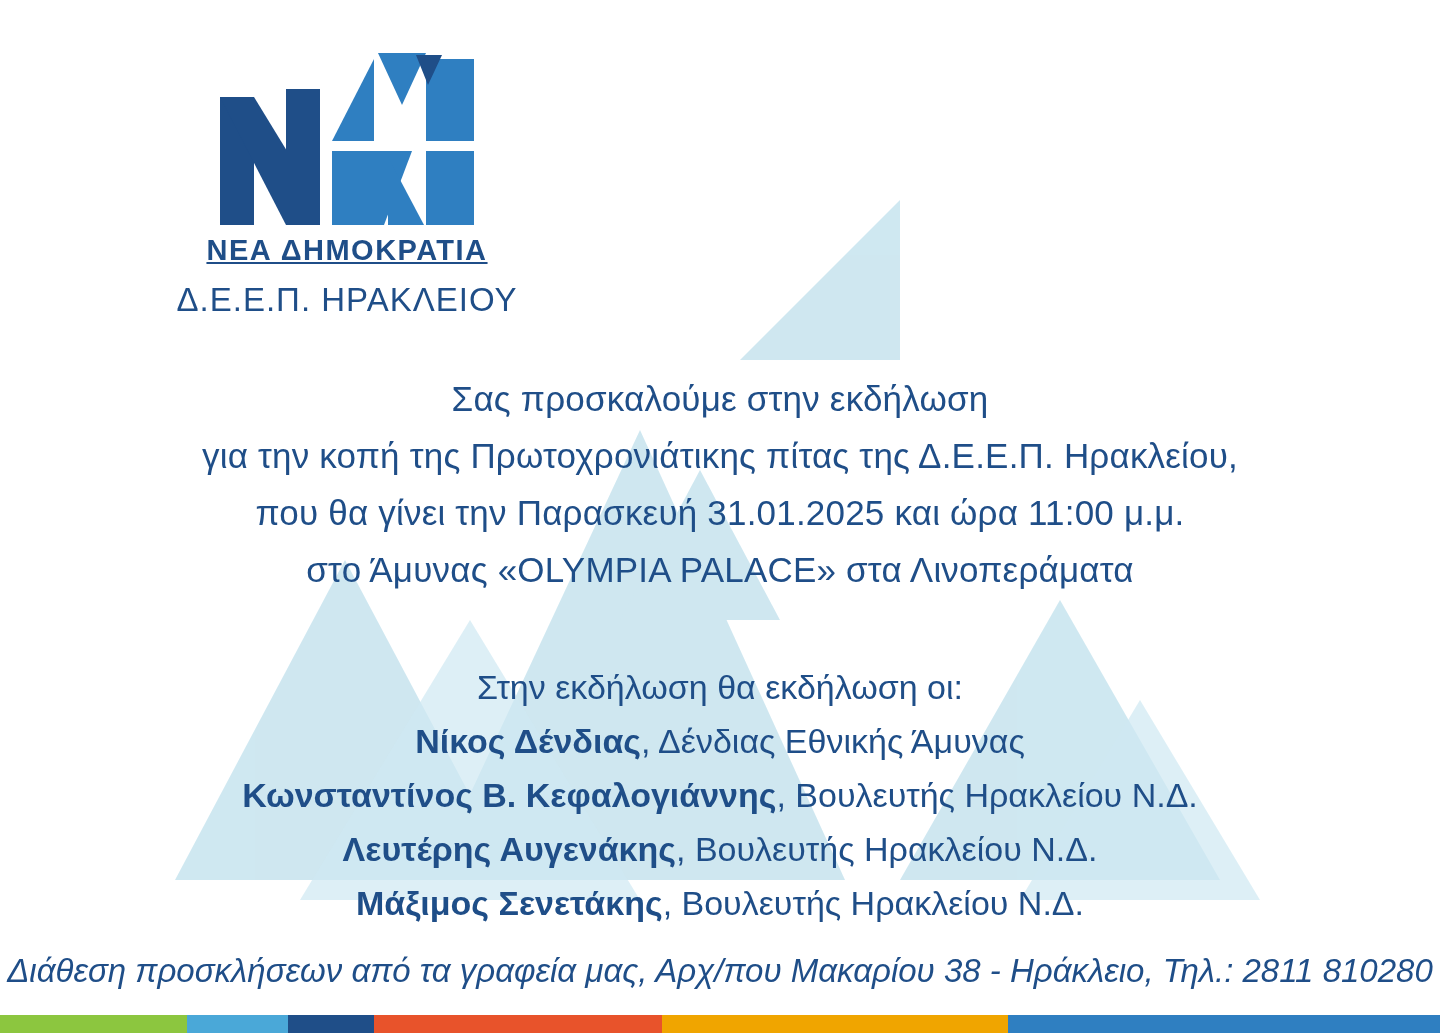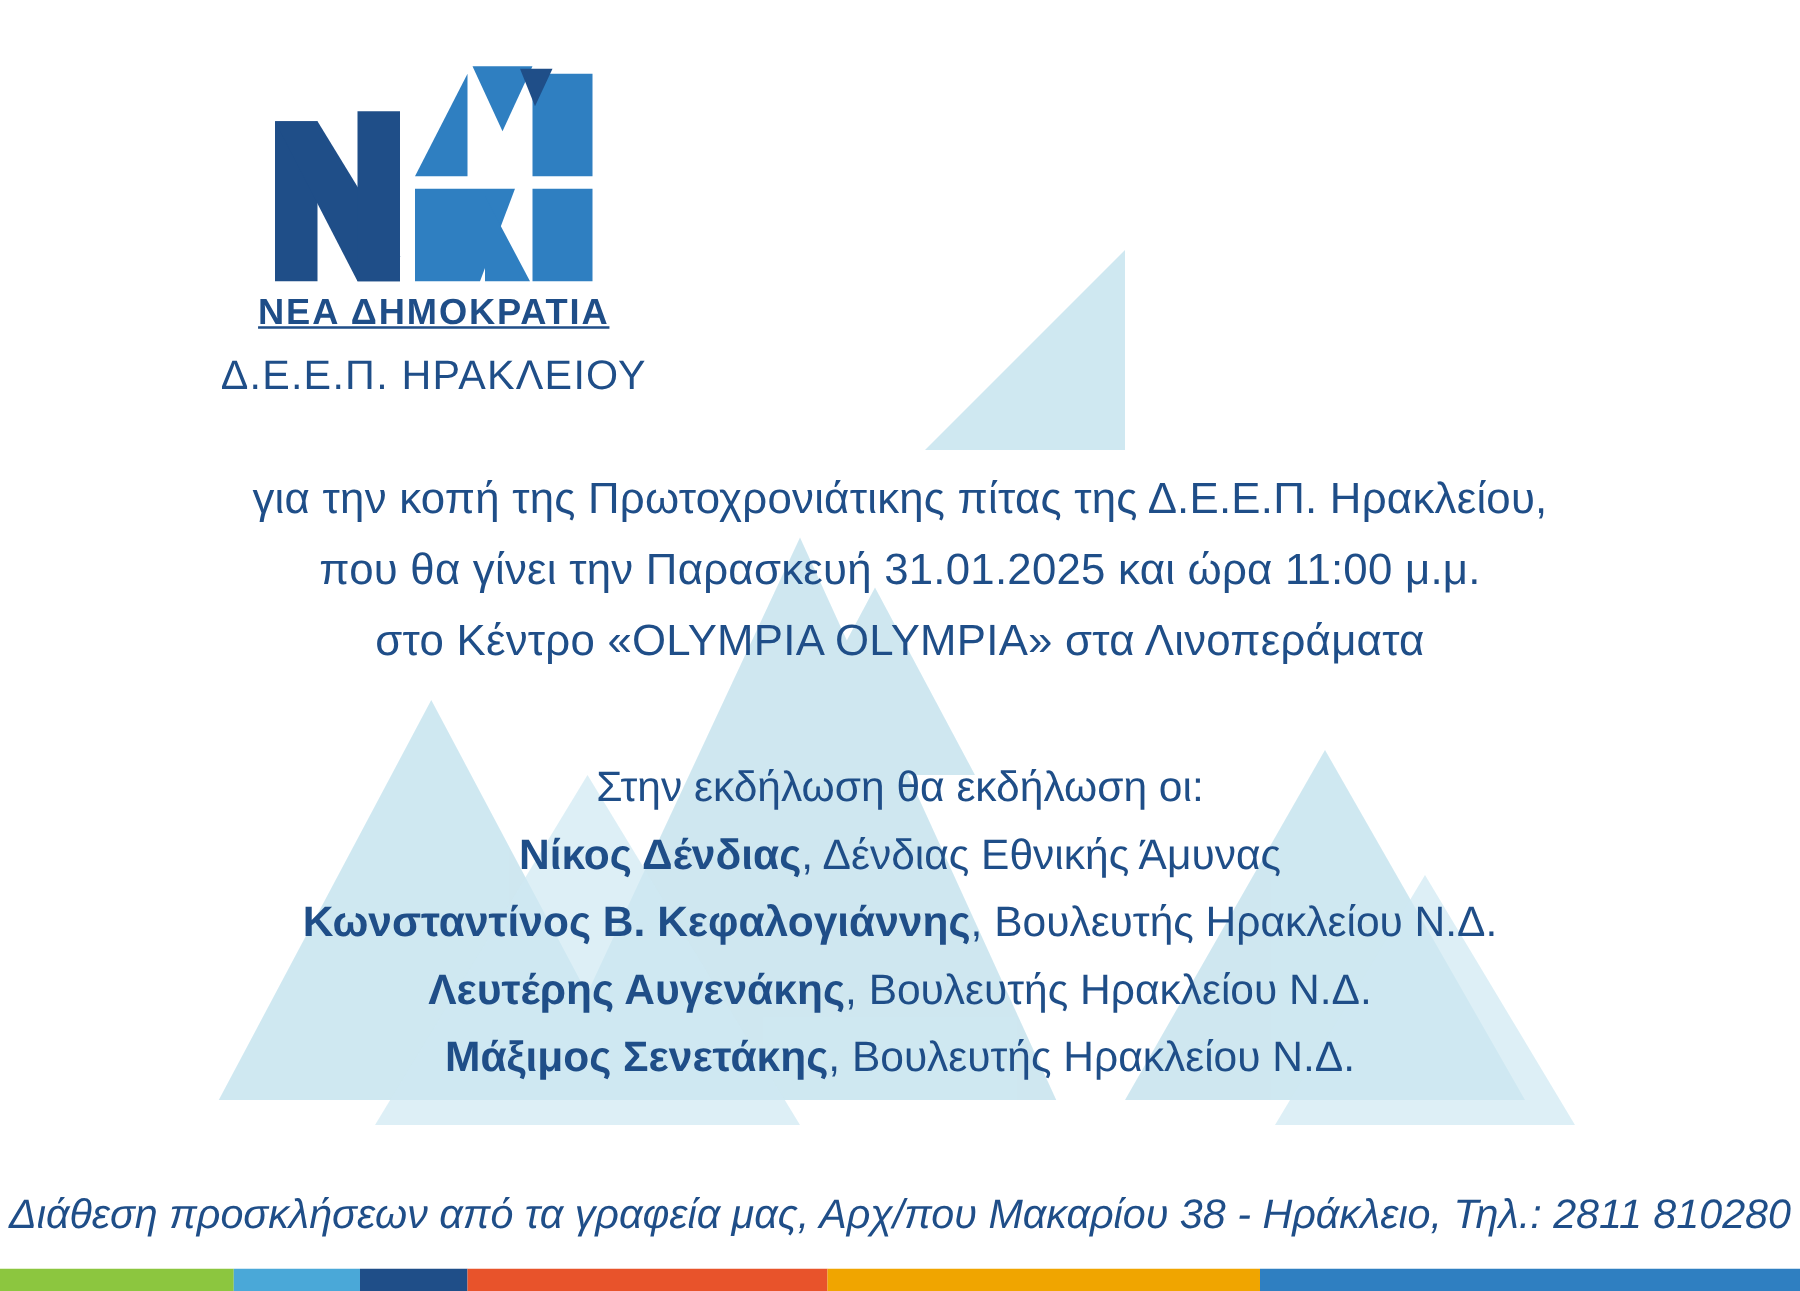--- a/index.html
+++ b/index.html
@@ -155,23 +155,24 @@
       </g>
       <g fill="#1f4e88">
         <polygon points="204,10 230,10 216,40"></polygon>
       </g>
     </svg>
     <div class="logo-name">ΝΕΑ ΔΗΜΟΚΡΑΤΙΑ</div>
     <div class="logo-sub">Δ.Ε.Ε.Π. ΗΡΑΚΛΕΙΟΥ</div>
   </div>
 
   <div class="content">
+    <div class="intro-line">Σας προσκαλούμε στην εκδήλωση</div>
     <div class="intro-line">για την κοπή της Πρωτοχρονιάτικης πίτας της Δ.Ε.Ε.Π. Ηρακλείου,</div>
     <div class="intro-line">που θα γίνει την Παρασκευή 31.01.2025 και ώρα 11:00 μ.μ.</div>
-    <div class="intro-line">στο Κέντρο «OLYMPIA OLYMPIA» στα Λινοπεράματα</div>
+    <div class="intro-line">στο Άμυνας «OLYMPIA PALACE» στα Λινοπεράματα</div>
 
     <div class="attend-block">
       <div class="attend-title">Στην εκδήλωση θα εκδήλωση οι:</div>
 
       <div class="person">
         <span class="nm">Νίκος Δένδιας</span><span>, Δένδιας Εθνικής Άμυνας</span>
       </div>
       <div class="person">
         <span class="nm">Κωνσταντίνος Β. Κεφαλογιάννης</span><span>, Βουλευτής Ηρακλείου Ν.Δ.</span>
       </div>

